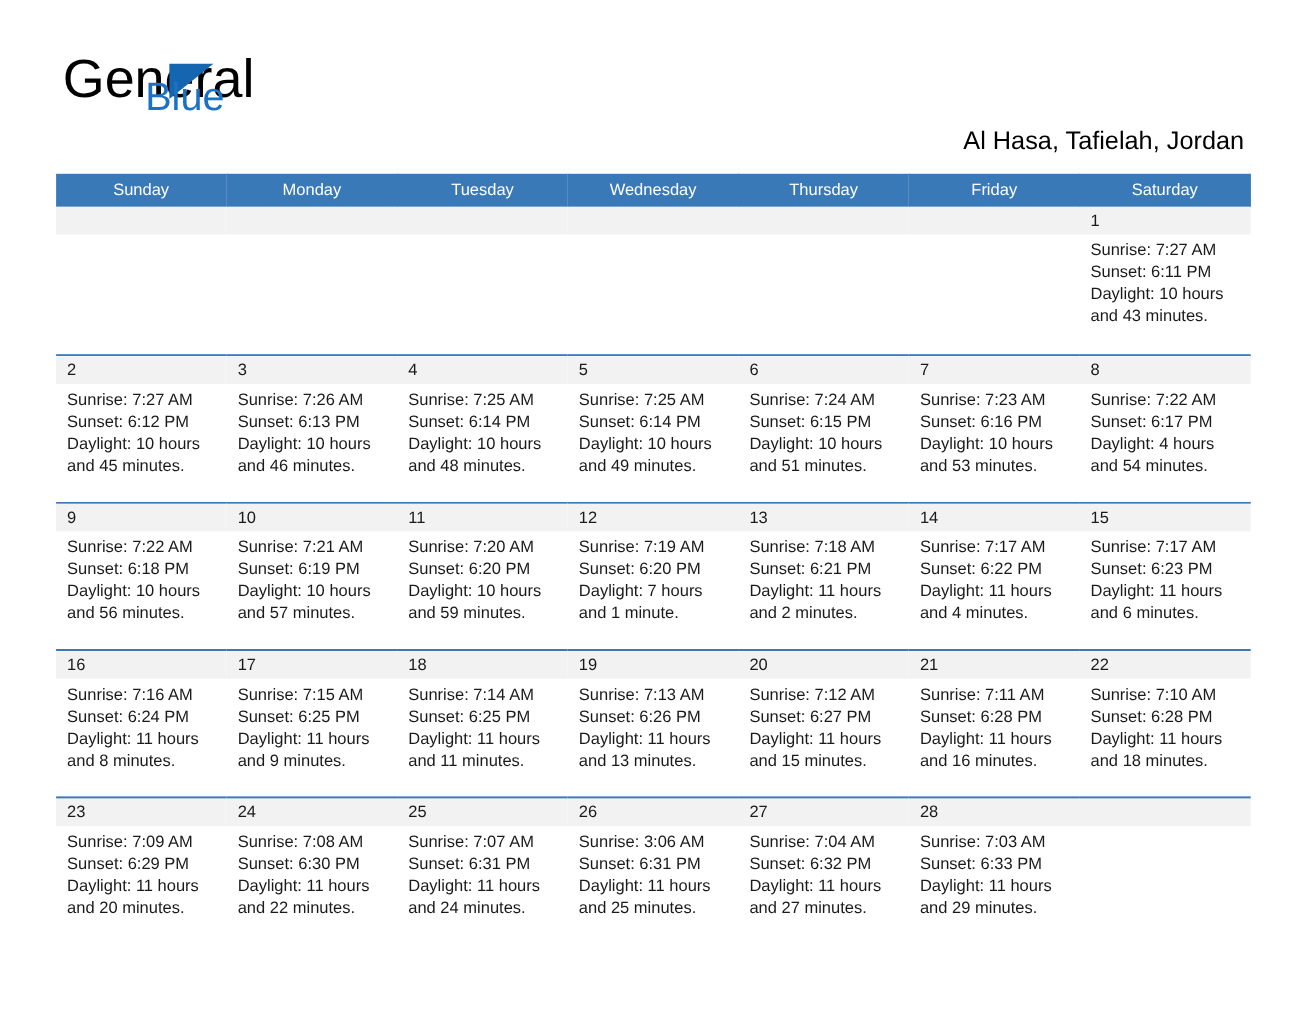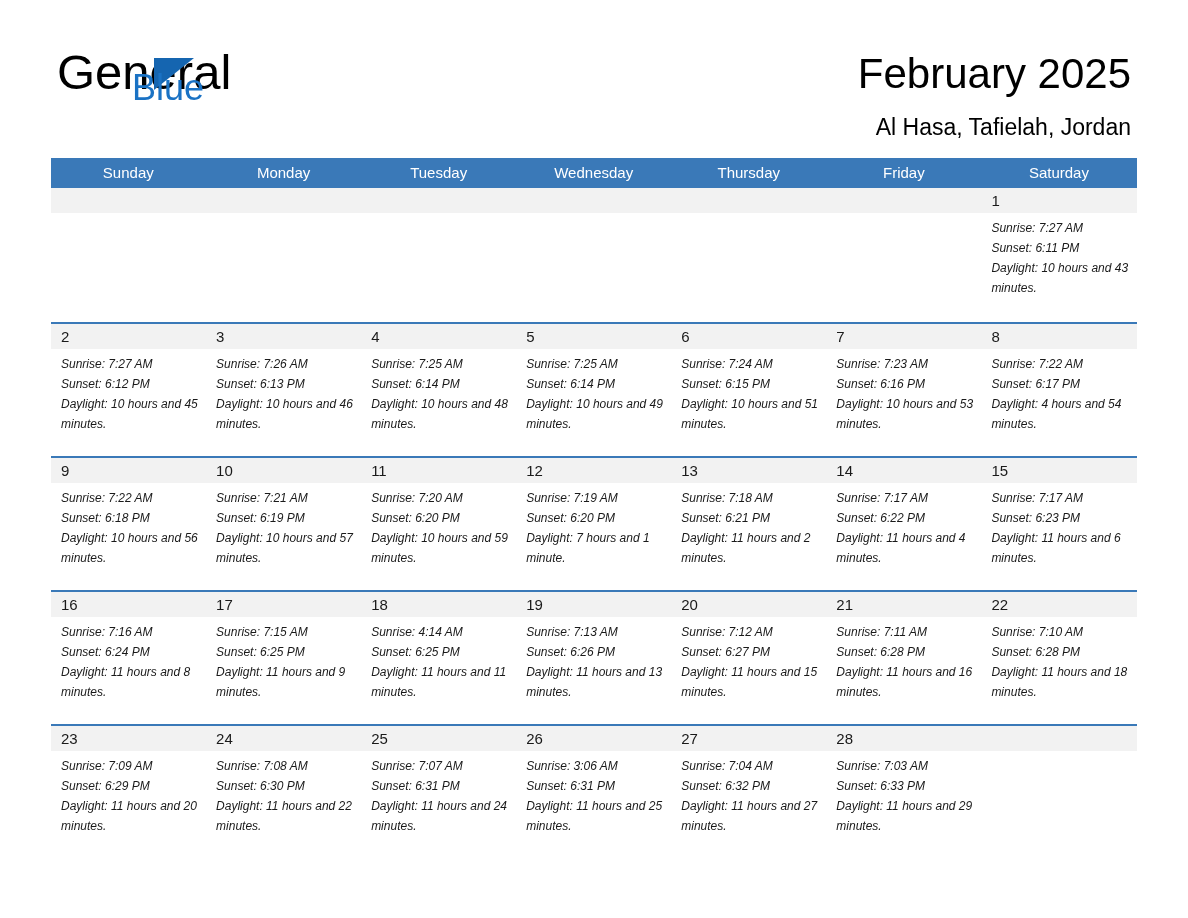--- a/index.html
+++ b/index.html
@@ -135,24 +135,23 @@
     font-size: 15px;
     color: #1a1a1a;
     padding-left: 10px;
     box-sizing: border-box;
   }
   .daycell.empty .daynum-band {
     background: #f2f2f2;
   }
   .details {
     padding: 5px 8px 0 10px;
-    font-size: 12px;
+    font-size: 15px;
     line-height: 20px;
     color: #1a1a1a;
-    font-style: italic;
   }
   .details div {
     white-space: nowrap;
   }
   .details .daylight {
     white-space: normal;
   }
 </style>
 </head>
 <body>
@@ -160,21 +159,20 @@
 <div class="page">
 
   <div class="header">
 
     <div class="logo">
       <span class="logo-line1">General</span>
       <span class="logo-tri"></span>
       <span class="logo-line2">Blue</span>
     </div>
 
-    <div class="title">February 2025</div>
     <div class="subtitle">Al Hasa, Tafielah, Jordan</div>
   </div>
 
   <table class="calendar">
     <thead>
       <tr>
         <th class="weekday">Sunday</th>
         <th class="weekday">Monday</th>
         <th class="weekday">Tuesday</th>
         <th class="weekday">Wednesday</th>
@@ -345,21 +343,21 @@
           <div class="daynum-band">17</div>
           <div class="details">
             <div>Sunrise: 7:15 AM</div>
             <div>Sunset: 6:25 PM</div>
             <div class="daylight">Daylight: 11 hours and 9 minutes.</div>
           </div>
         </td>
         <td class="daycell">
           <div class="daynum-band">18</div>
           <div class="details">
-            <div>Sunrise: 4:14 AM</div>
+            <div>Sunrise: 7:14 AM</div>
             <div>Sunset: 6:25 PM</div>
             <div class="daylight">Daylight: 11 hours and 11 minutes.</div>
           </div>
         </td>
         <td class="daycell">
           <div class="daynum-band">19</div>
           <div class="details">
             <div>Sunrise: 7:13 AM</div>
             <div>Sunset: 6:26 PM</div>
             <div class="daylight">Daylight: 11 hours and 13 minutes.</div>

